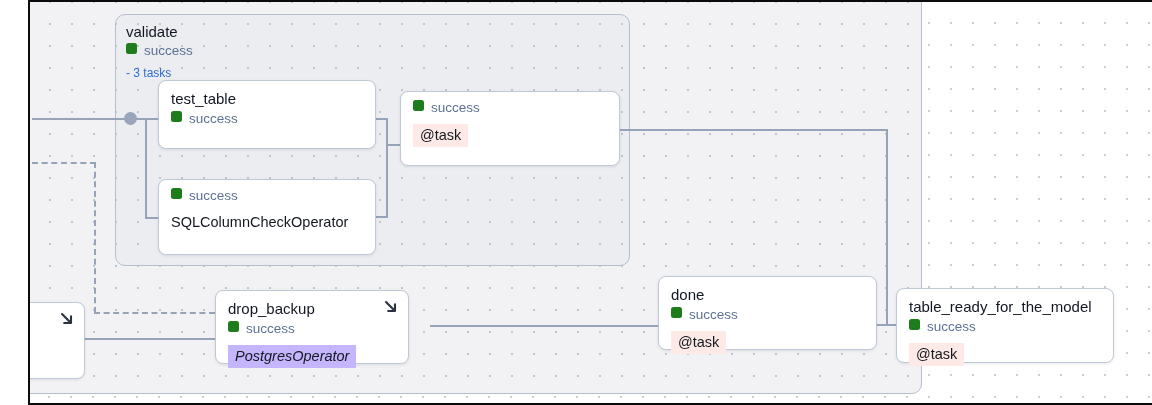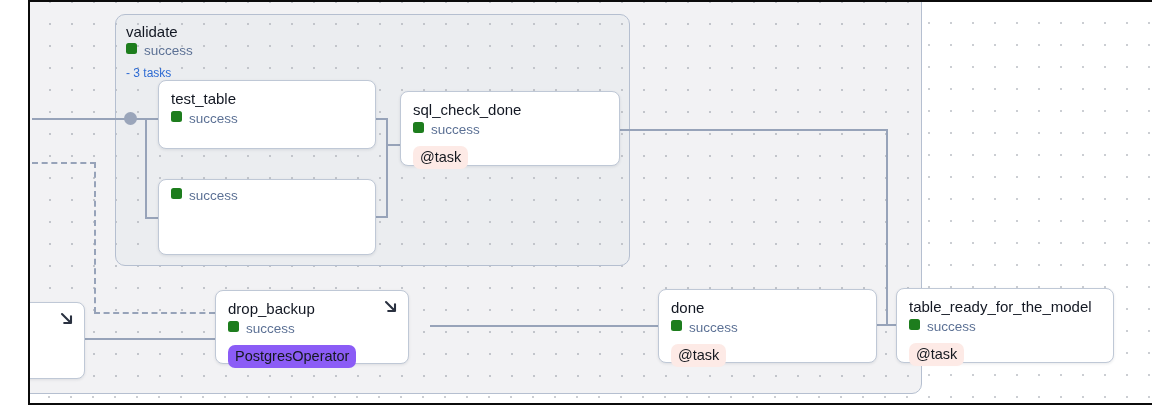--- a/index.html
+++ b/index.html
@@ -28,23 +28,23 @@
   .dh{height:0;border-top:2px dashed #97a3b9;}
   .dv{width:0;border-left:2px dashed #97a3b9;}
   .jdot{position:absolute;width:13px;height:13px;border-radius:50%;background:#9aa5ba;z-index:4;}
   .node{
     position:absolute;background:#ffffff;border:1.5px solid #bfc8d6;border-radius:8px;
     box-shadow:0 1px 3px rgba(30,40,60,0.10);z-index:5;padding:7px 12px 0 12px;box-sizing:border-box;
   }
   .nt{font-size:15px;color:#121722;line-height:22px;white-space:nowrap;}
   .node .status-row{margin-top:1px;}
   .op{margin-top:4px;font-size:14.5px;color:#14181f;line-height:20px;white-space:nowrap;}
-  .badge{display:inline-block;padding:1px 7px 2px 7px;border-radius:7px;}
+  .badge{display:inline-block;padding:1px 7px 2px 7px;border-radius:0;}
   .badge.task{background:#fdeae6;}
-  .badge.gray{background:#8b5cf6;}
+  .badge.gray{background:#c4b5fd;font-style:italic;}
   .expand-arrow{position:absolute;top:7px;right:9px;width:17px;height:17px;cursor:pointer;}
   .expand-arrow svg{display:block;}
 </style>
 </head>
 <body>
 
 <div class="frame">
 
   <div class="cluster outer"></div>
 
@@ -93,24 +93,24 @@
       <span class="sq"></span>
       <span class="sl">success</span>
     </div>
   </div>
 
   <div class="node" style="left:128px;top:177px;width:218px;height:76px;">
     <div class="status-row">
       <span class="sq"></span>
       <span class="sl">success</span>
     </div>
+    <div class="op">SQLColumnCheckOperator</div>
   </div>
 
   <div class="node" style="left:370px;top:89px;width:220px;height:75px;">
-    <div class="nt">sql_check_done</div>
     <div class="status-row">
       <span class="sq"></span>
       <span class="sl">success</span>
     </div>
     <div class="op"><span class="badge task">@task</span></div>
   </div>
 
   <div class="node" style="left:185px;top:288px;width:194px;height:74px;">
     <span class="expand-arrow">
       <svg width="17" height="17" viewBox="0 0 17 17">
@@ -118,21 +118,21 @@
       </svg>
     </span>
     <div class="nt">drop_backup</div>
     <div class="status-row">
       <span class="sq"></span>
       <span class="sl">success</span>
     </div>
     <div class="op"><span class="badge gray">PostgresOperator</span></div>
   </div>
 
-  <div class="node" style="left:628px;top:287px;width:219px;height:74px;">
+  <div class="node" style="left:628px;top:274px;width:219px;height:74px;">
     <div class="nt">done</div>
     <div class="status-row">
       <span class="sq"></span>
       <span class="sl">success</span>
     </div>
     <div class="op"><span class="badge task">@task</span></div>
   </div>
 
   <div class="node" style="left:866px;top:286px;width:218px;height:75px;">
     <div class="nt">table_ready_for_the_model</div>

